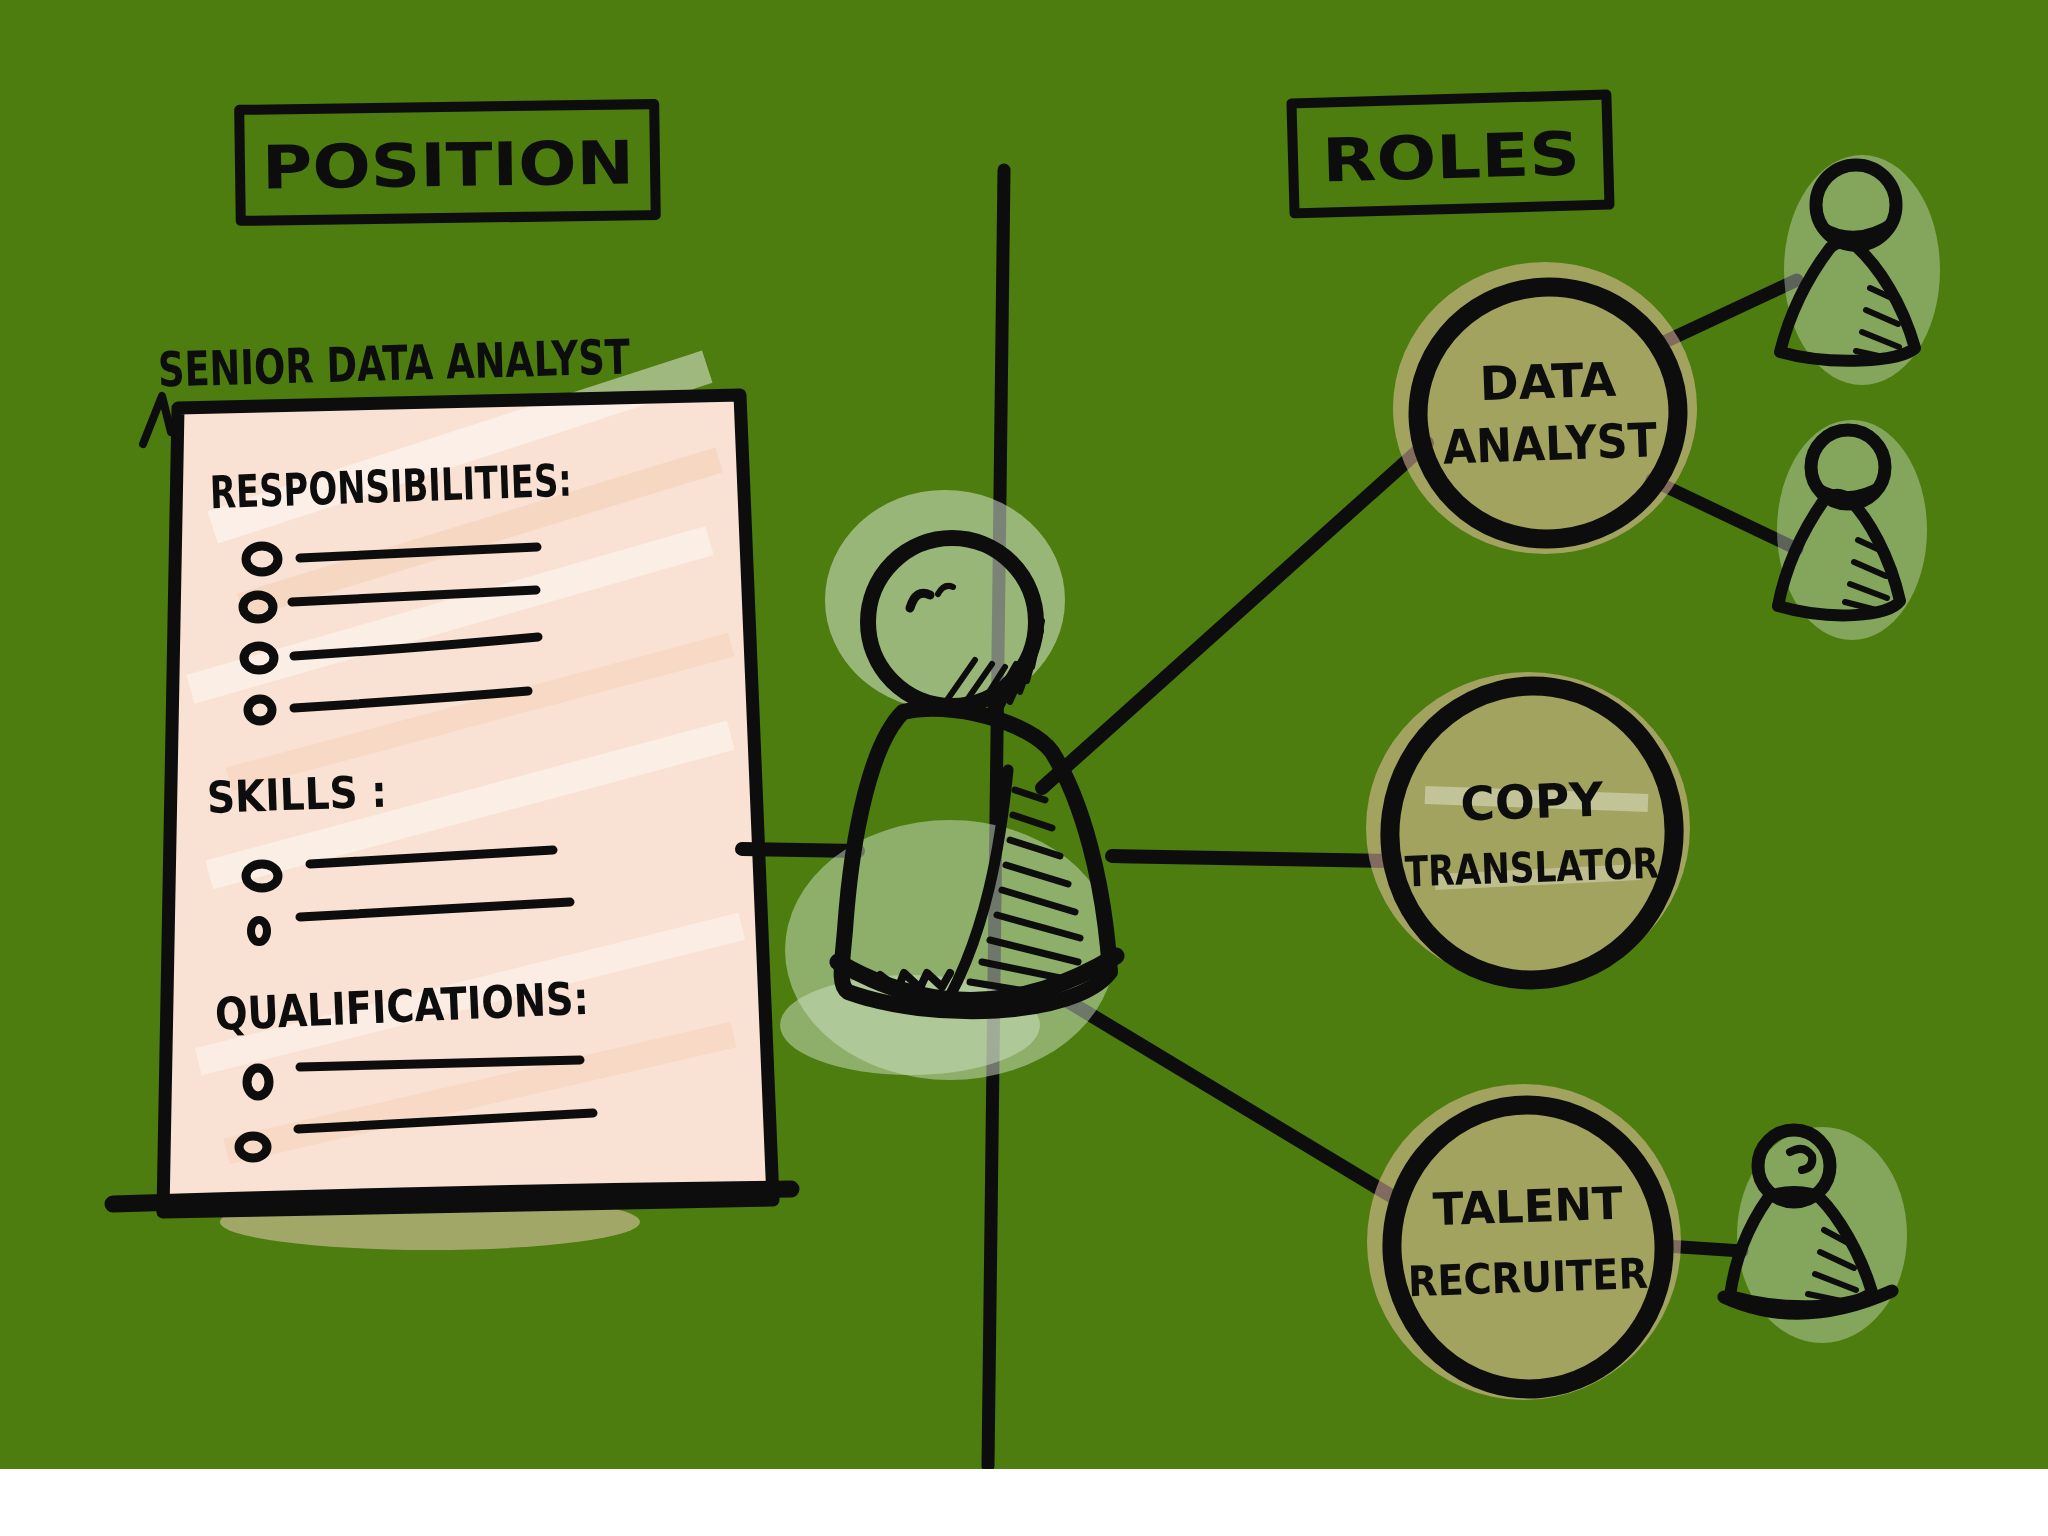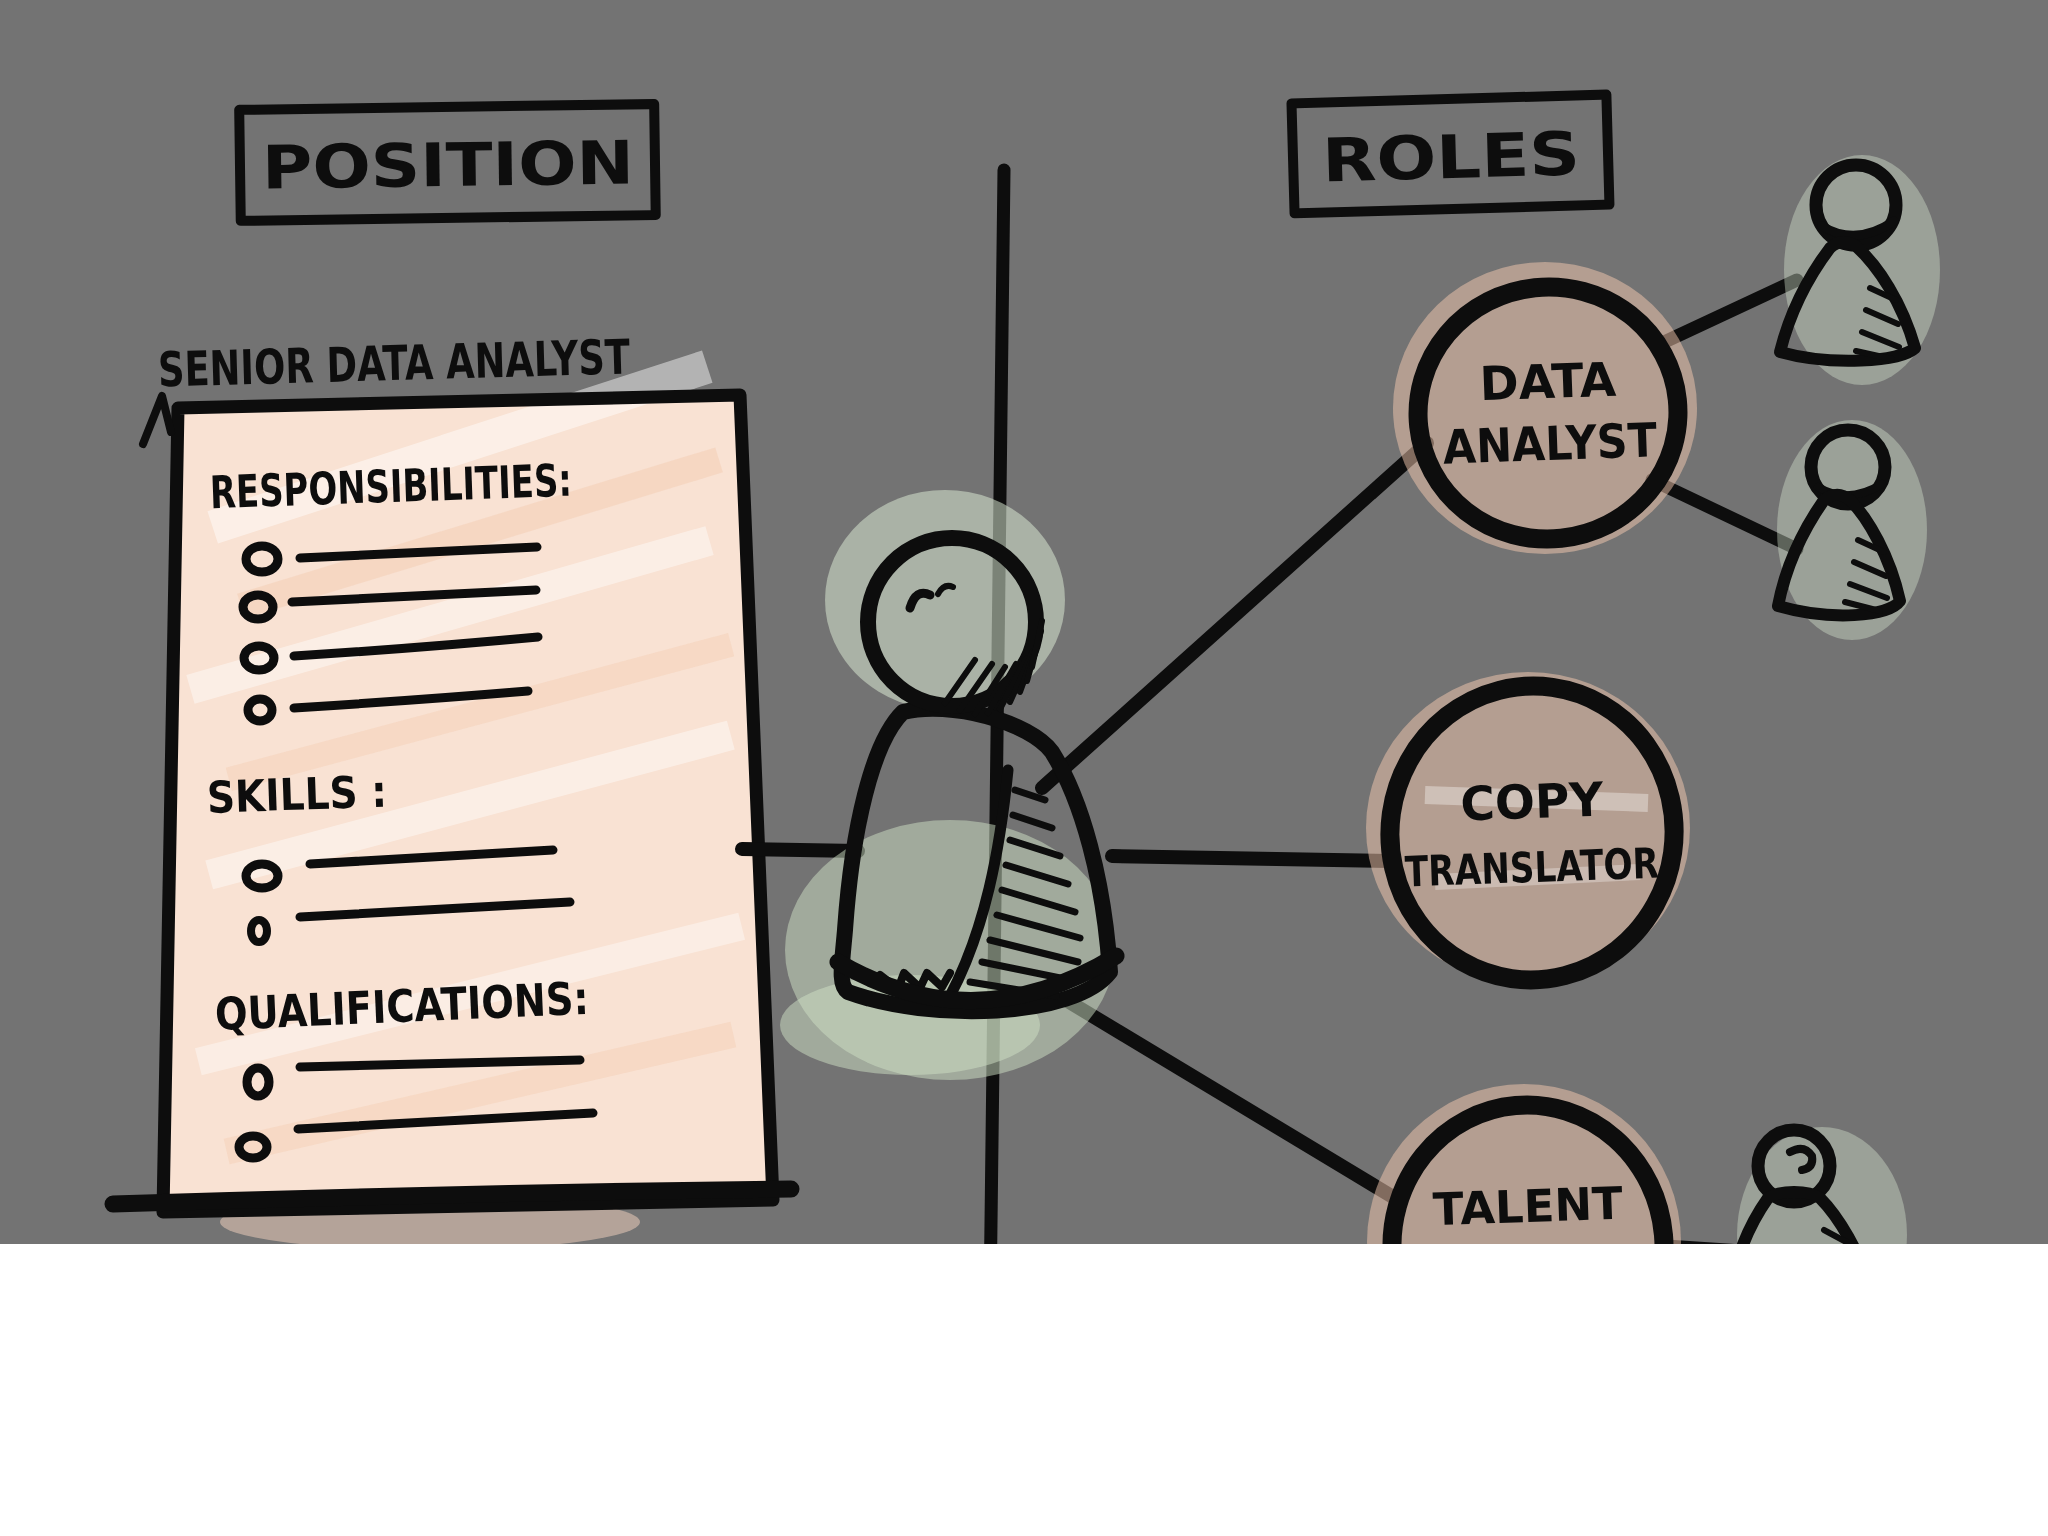--- a/index.html
+++ b/index.html
@@ -1,16 +1,16 @@
 <!DOCTYPE html>
 <html><head>
 <meta charset="utf-8">
 <style>
   html,body{margin:0;padding:0;background:#ffffff;}
-  .stage{width:2048px;height:1244px;position:relative;background:#737373;overflow:hidden;}
+  .stage{width:2048px;height:1469px;position:relative;background:#4d7c0f;overflow:hidden;}
   svg{display:block;}
   .hand{font-family:"DejaVu Sans",sans-serif;font-weight:700;fill:#0d0d0d;}
   .ink{stroke:#0d0d0d;fill:none;stroke-linecap:round;stroke-linejoin:round;}
 </style>
 </head>
 <body>
 
 <div class="stage">
 <svg viewBox="0 0 2048 1536" width="2048" height="1536">
   <defs>

